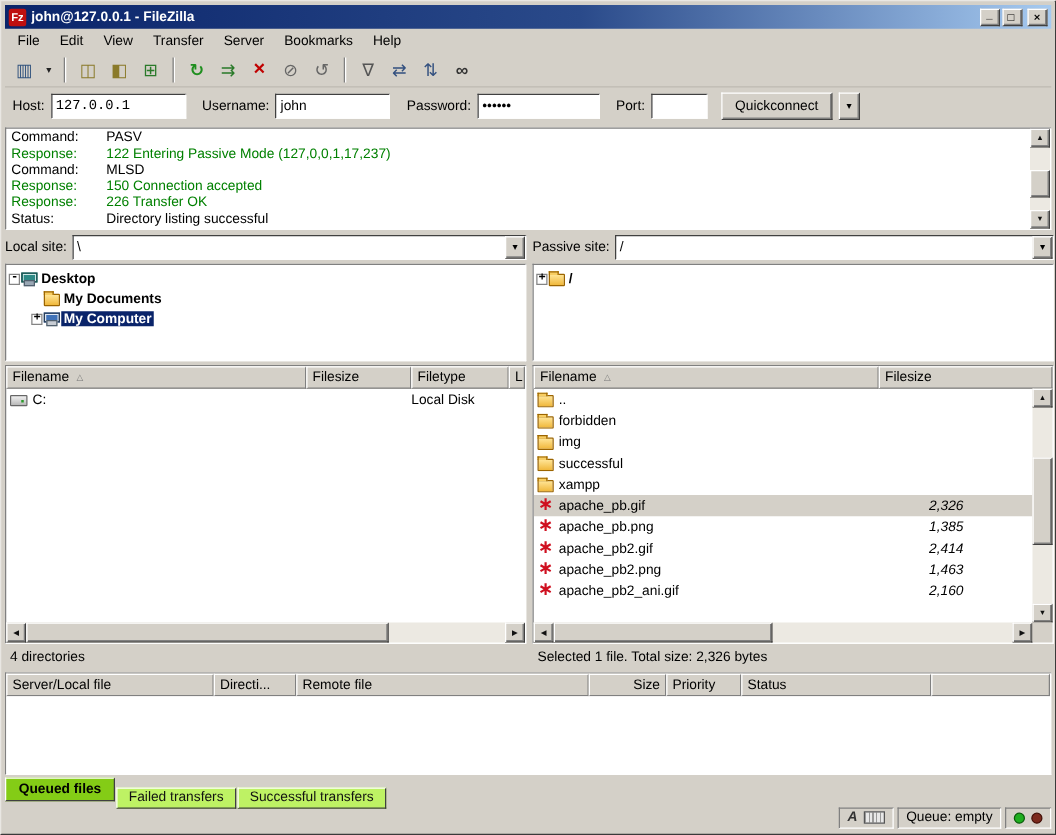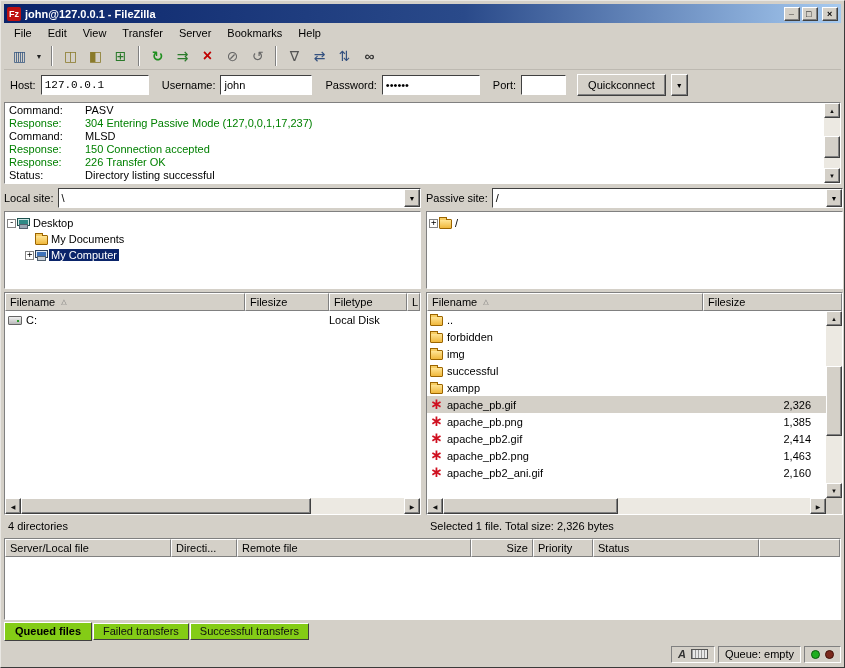--- a/index.html
+++ b/index.html
@@ -77,21 +77,21 @@
 .panes { flex:1; min-height:0; display:flex; margin-top:3px; }
 .pane { width:417px; flex:none; display:flex; flex-direction:column; min-height:0; }
 .vsplitter { width:5px; flex:none; }
 .siterow { height:22px; flex:none; display:flex; align-items:center; gap:4px; margin-bottom:2px; }
 .combo { flex:1; height:20px; background:#fff; border:1px solid; border-color:#404040 #fff #fff #404040; display:flex; align-items:stretch; }
 .combo-text { flex:1; display:flex; align-items:center; padding:0 3px; overflow:hidden; }
 .combo-btn { width:16px; background:#d4d0c8; border:1px solid; border-color:#fff #404040 #404040 #fff; box-shadow:inset -1px -1px 0 #808080; display:flex; align-items:center; justify-content:center; font-size:7px; }
 .combo-btn::before { content:"▼"; }
 
 .tree { height:78px; flex:none; background:#fff; border:1px solid; border-color:#808080 #fff #fff #808080; padding:3px 2px; overflow:hidden; margin-bottom:3px; }
-.trow { height:16px; display:flex; align-items:center; gap:1px; white-space:nowrap; }
+.trow { height:16px; display:flex; align-items:center; gap:1px; white-space:nowrap;font-weight:bold; }
 .indent1 { padding-left:18px; }
 .exp { width:9px; height:9px; flex:none; border:1px solid #848484; background:#fff; position:relative; }
 .exp::before { position:absolute; left:1px; top:-3px; font-size:9px; font-family:"DejaVu Sans Mono",monospace; }
 .exp-minus::before { content:"-"; }
 .exp-plus::before { content:"+"; }
 .exp-spacer { width:9px; flex:none; }
 .tlabel { padding:0 2px; }
 .tlabel.selected { background:#0a246a; color:#fff; }
 
 
@@ -114,31 +114,31 @@
 .lhdr { height:18px; flex:none; display:flex; background:#d4d0c8; }
 .hcell { flex:none; background:#d4d0c8; border:1px solid; border-color:#fff #808080 #808080 #fff; padding:1px 4px; display:flex; align-items:center; overflow:hidden; white-space:nowrap; }
 .hfill { flex:1; }
 .sort { font-size:7px; color:#777; margin-left:6px; }
 .sort::before { content:"△"; }
 .lbody { flex:1; min-height:0; display:flex; }
 .rowsarea { flex:1; overflow:hidden; }
 .row { height:17px; display:flex; align-items:center; white-space:nowrap; }
 .row.sel-inactive { background:#d4d0c8; }
 .cell-name { display:flex; align-items:center; gap:4px; padding-left:3px; overflow:hidden; flex:none; }
-.cell-size { flex:none; text-align:right; padding-right:8px; }
+.cell-size { flex:none; text-align:center; padding-right:8px;font-style:italic; }
 .cell-type { flex:none; padding-left:2px; }
 .statusline { height:18px; flex:none; display:flex; align-items:center; padding:0 4px; margin-top:2px; }
 
 
 .queuewrap { flex:none; margin-top:3px; border:1px solid; border-color:#808080 #fff #fff #808080; display:flex; flex-direction:column; background:#fff; }
 .qbody { height:62px; background:#fff; }
 .tabbar { height:21px; flex:none; display:flex; align-items:flex-start; gap:1px; padding-top:2px; }
 .tab { padding:2px 10px 3px; background:#84cc16; border:1px solid; border-color:#fff #404040 #404040 #fff; }
 .tab.active { font-weight:bold; }
-.tab:not(.active) { background:#84cc16; margin-top:1px; padding:1px 9px 2px; color:#111; }
+.tab:not(.active) { background:#bef264; margin-top:8px; padding:1px 9px 2px; color:#111; }
 
 
 .statusbar { height:23px; flex:none; display:flex; align-items:center; gap:3px; padding-top:3px; }
 .sb-fill { flex:1; height:17px; }
 .sb-panel { height:17px; border:1px solid; border-color:#808080 #fff #fff #808080; display:flex; align-items:center; padding:0 6px; gap:5px; white-space:nowrap; }
 .sb-a { font-weight:bold; font-style:italic; color:#333; }
 .sb-a::before { content:"A"; }
 .sb-kb { width:17px; height:10px; border:1px solid #555; background:#e8e8e8; background-image:repeating-linear-gradient(90deg,#999 0 1px,transparent 1px 3px); }
 .led { width:9px; height:9px; border-radius:50%; flex:none; }
 .led-green { background:#1fae1f; border:1px solid #0a5c0a; }
@@ -198,21 +198,21 @@
     <input class="qcfield" style="width: 98px;" value="••••••">
     <span class="qc-label">Port:</span>
     <input class="qcfield" style="width: 45px;" value="">
     <span class="qc-btn">Quickconnect</span>
     <span class="qc-drop"></span>
   </div>
 
   <div class="logwrap">
     <div class="logbody">
       <div class="lline lg-command"><span class="llabel">Command:</span><span class="ltext">PASV</span></div>
-      <div class="lline lg-response"><span class="llabel">Response:</span><span class="ltext">304 Entering Passive Mode (127,0,0,1,17,237)</span></div>
+      <div class="lline lg-response"><span class="llabel">Response:</span><span class="ltext">122 Entering Passive Mode (127,0,0,1,17,237)</span></div>
       <div class="lline lg-command"><span class="llabel">Command:</span><span class="ltext">MLSD</span></div>
       <div class="lline lg-response"><span class="llabel">Response:</span><span class="ltext">150 Connection accepted</span></div>
       <div class="lline lg-response"><span class="llabel">Response:</span><span class="ltext">226 Transfer OK</span></div>
       <div class="lline lg-status"><span class="llabel">Status:</span><span class="ltext">Directory listing successful</span></div>
     </div>
     <div class="vscroll">
       <span class="vbtn vb-up"></span>
       <span class="vtrack">
           <span class="vthumb" style="top:18px;height:22px"></span>
         </span>
@@ -421,21 +421,21 @@
         </span>
       <span class="hcell" style="width:234px">
           <span>Remote file</span>
         </span>
       <span class="hcell" style="width:62px;justify-content:flex-end">
           <span>Size</span>
         </span>
       <span class="hcell" style="width:60px">
           <span>Priority</span>
         </span>
-      <span class="hcell" style="width:166px">
+      <span class="hcell" style="width:152px">
           <span>Status</span>
         </span>
       <span class="hcell hfill"></span>
     </div>
     <div class="qbody"></div>
   </div>
 
   <div class="tabbar">
     <span class="tab active">Queued files</span>
     <span class="tab">Failed transfers</span>

